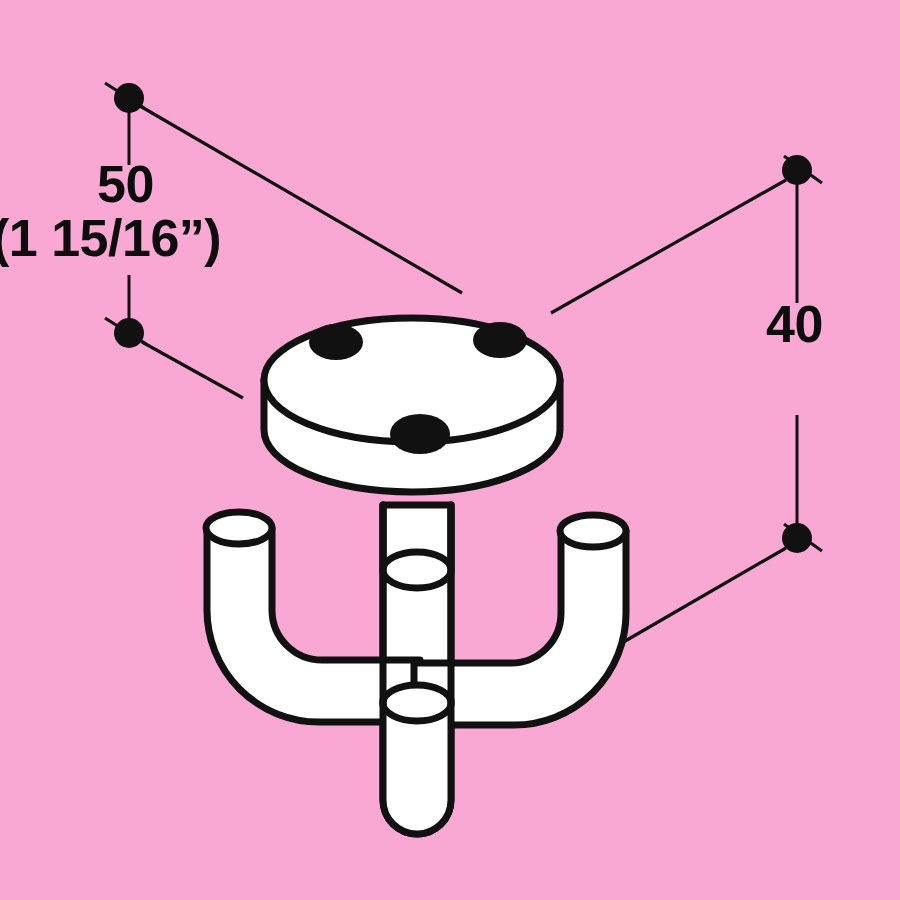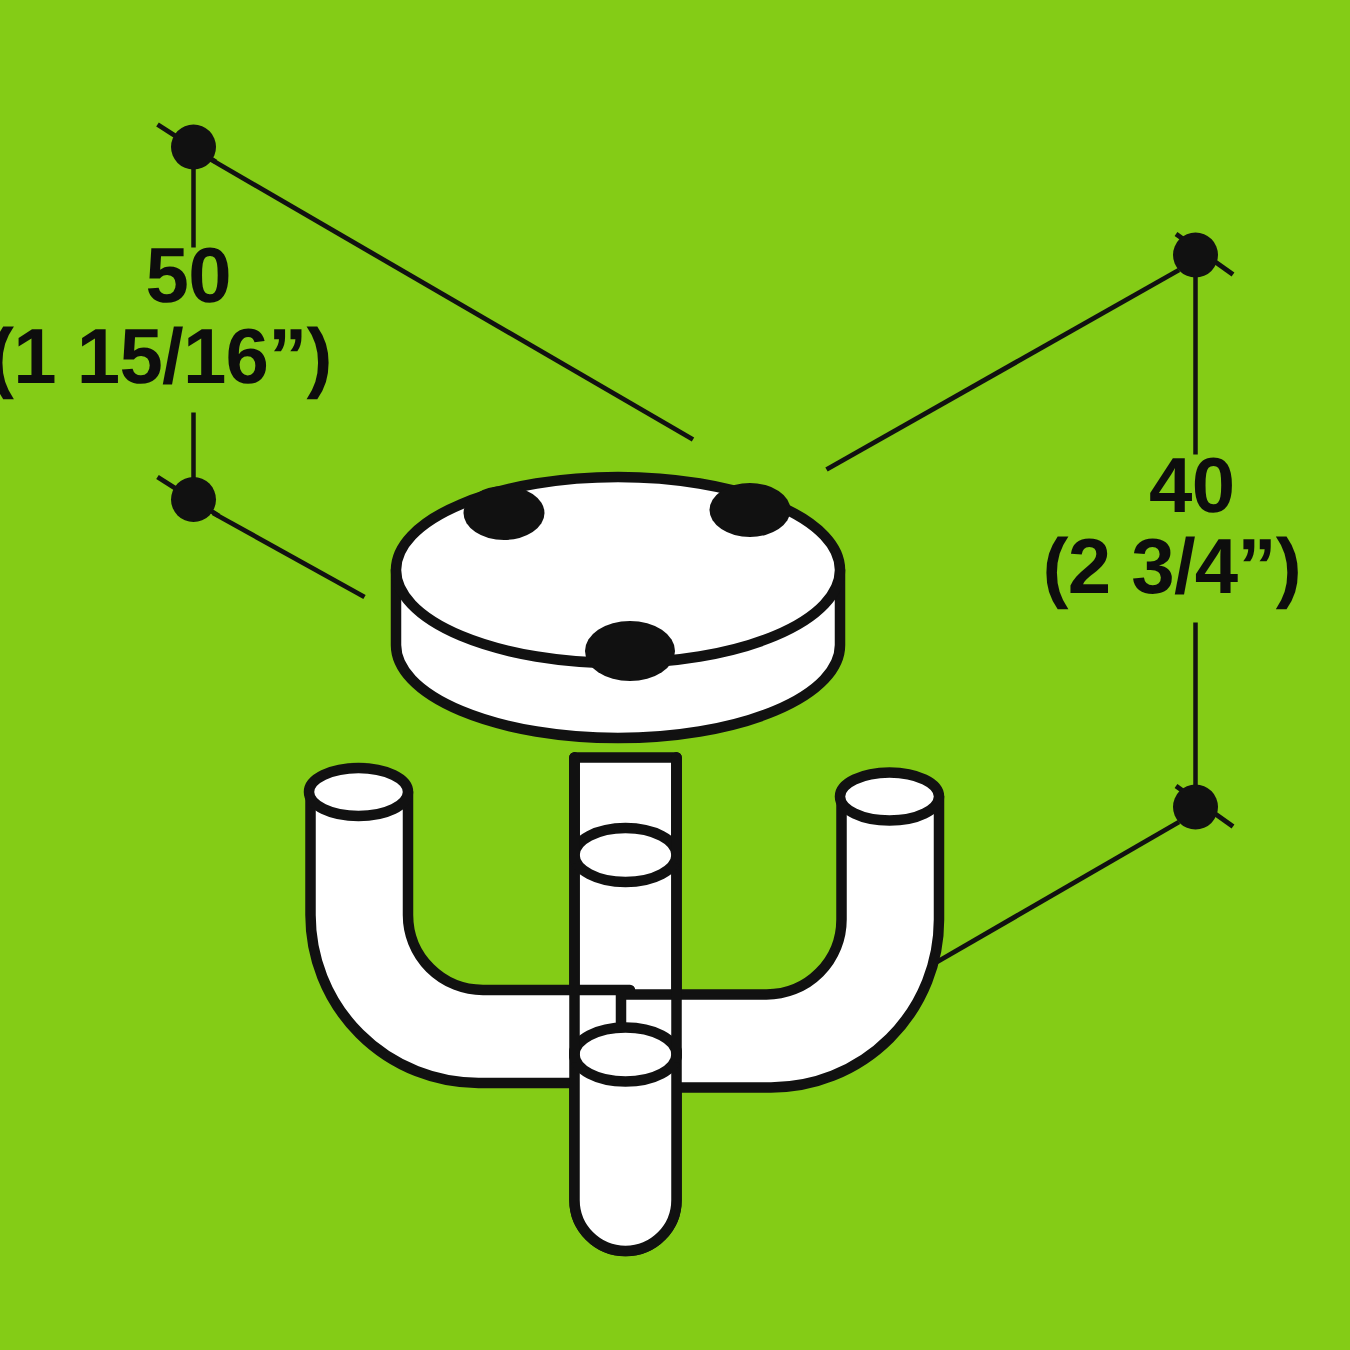--- a/index.html
+++ b/index.html
@@ -7,21 +7,21 @@
     padding: 0;
     background: #ffffff;
   }
   body {
     font-family: "Liberation Sans", sans-serif;
   }
   #canvas {
     position: relative;
     width: 900px;
     height: 900px;
-    background: #84cc16;
+    background: #f9a8d4;
     overflow: hidden;
   }
   #drawing {
     position: absolute;
     left: 0;
     top: 0;
     width: 900px;
     height: 900px;
   }
   .dim-text {
@@ -140,15 +140,14 @@
     </g>
 
   </svg>
 
   <div class="dim-text dim-value" id="label-50">50</div>
 
   <div class="dim-text dim-imperial" id="label-50-imp">(1 15/16”)</div>
 
   <div class="dim-text dim-value" id="label-70">40</div>
 
-  <div class="dim-text dim-imperial" id="label-70-imp">(2 3/4”)</div>
 
 </div>
 
 </body></html>

